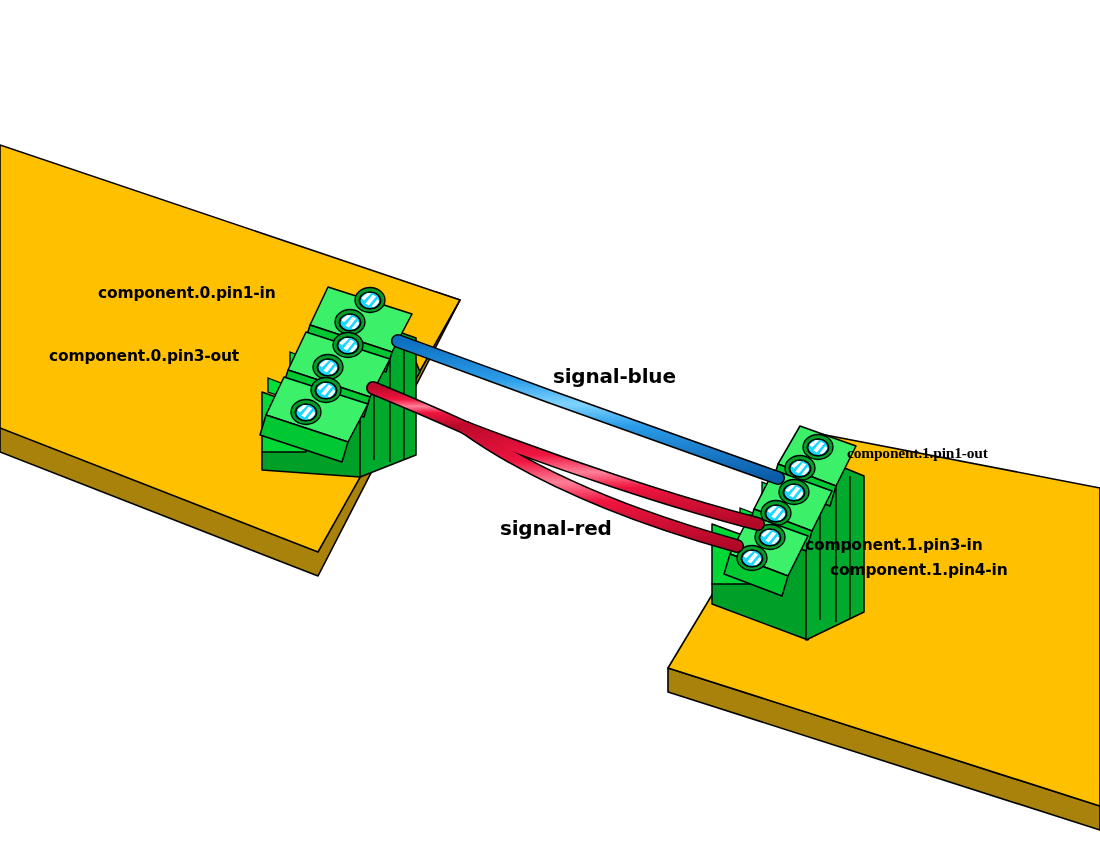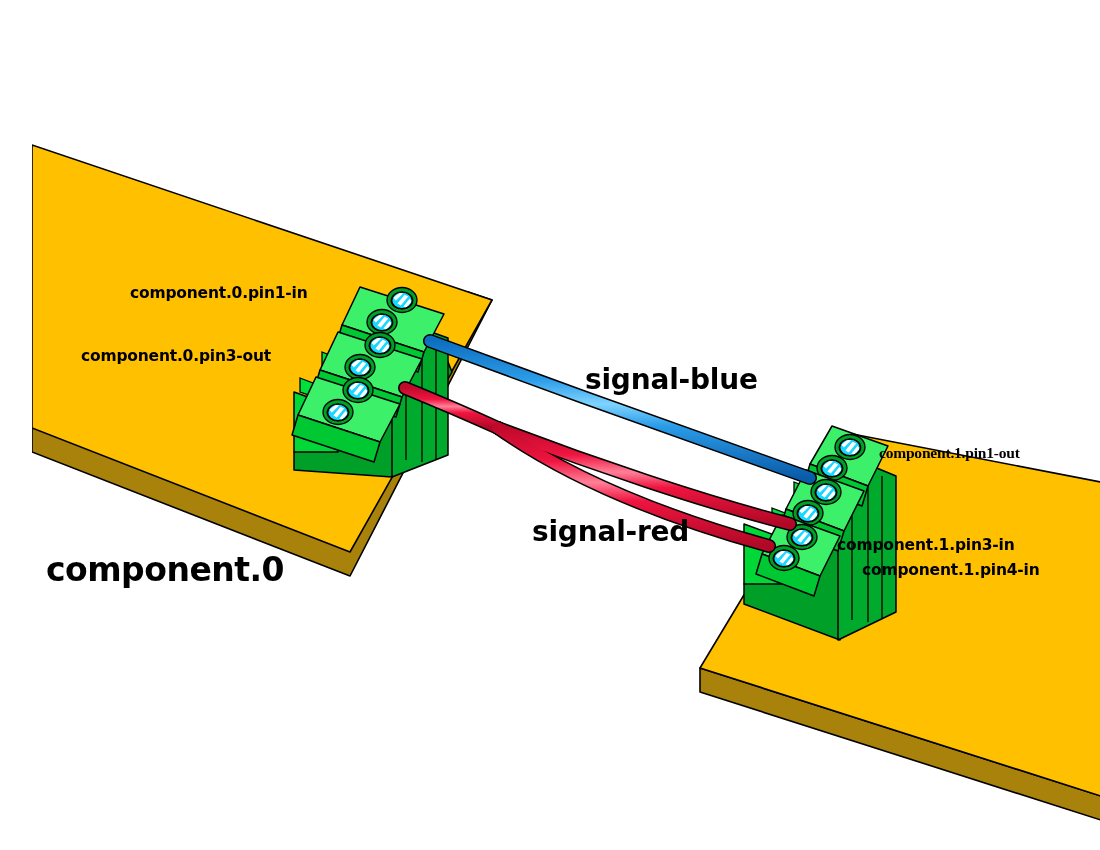--- a/index.html
+++ b/index.html
@@ -1,23 +1,23 @@
 <!DOCTYPE html>
 <html><head>
 <meta charset="utf-8">
 <style>
   html,body{margin:0;padding:0;background:#ffffff;}
   body{width:1100px;height:850px;overflow:hidden;
        font-family:"DejaVu Sans","Liberation Sans",sans-serif;}
-  #stage{position:relative;width:1044px;height:850px;background:#ffffff;margin-left:32px;}
+  #stage{position:relative;width:1044px;height:850px;background:#ffffff;}
   #scene{position:absolute;left:0;top:0;width:1100px;height:850px;}
   .lbl{position:absolute;color:#000000;font-weight:bold;white-space:nowrap;
        font-family:"DejaVu Sans","Liberation Sans",sans-serif;line-height:1;}
   .pinlbl{font-size:15.5px;letter-spacing:-0.2px;}
-  .siglbl{font-size:28px;letter-spacing:-0.2px;}
+  .siglbl{font-size:20px;letter-spacing:-0.2px;}
   .titlelbl{font-size:33px;letter-spacing:-0.5px;}
 </style>
 </head>
 <body>
 
 <div id="stage">
 
   <svg id="scene" viewBox="0 0 1100 850">
     <defs>
       <linearGradient id="blueWire" x1="0" y1="0" x2="0" y2="1">
@@ -136,16 +136,15 @@
   <div class="lbl pinlbl" style="left:847px; top:445px;font-family:Liberation Serif, serif;">component.1.pin1-out</div>
 
   <div class="lbl pinlbl" style="left:805px; top:538px;">component.1.pin3-in</div>
 
   <div class="lbl pinlbl" style="left:830px; top:563px;">component.1.pin4-in</div>
 
   <div class="lbl siglbl" style="left:553px; top:366px;">signal-blue</div>
 
   <div class="lbl siglbl" style="left:500px; top:518px;">signal-red</div>
 
-  <div class="lbl titlelbl" style="left:14px;  top:553px;">component.0</div>
 
 
 </div>
 
 </body></html>

